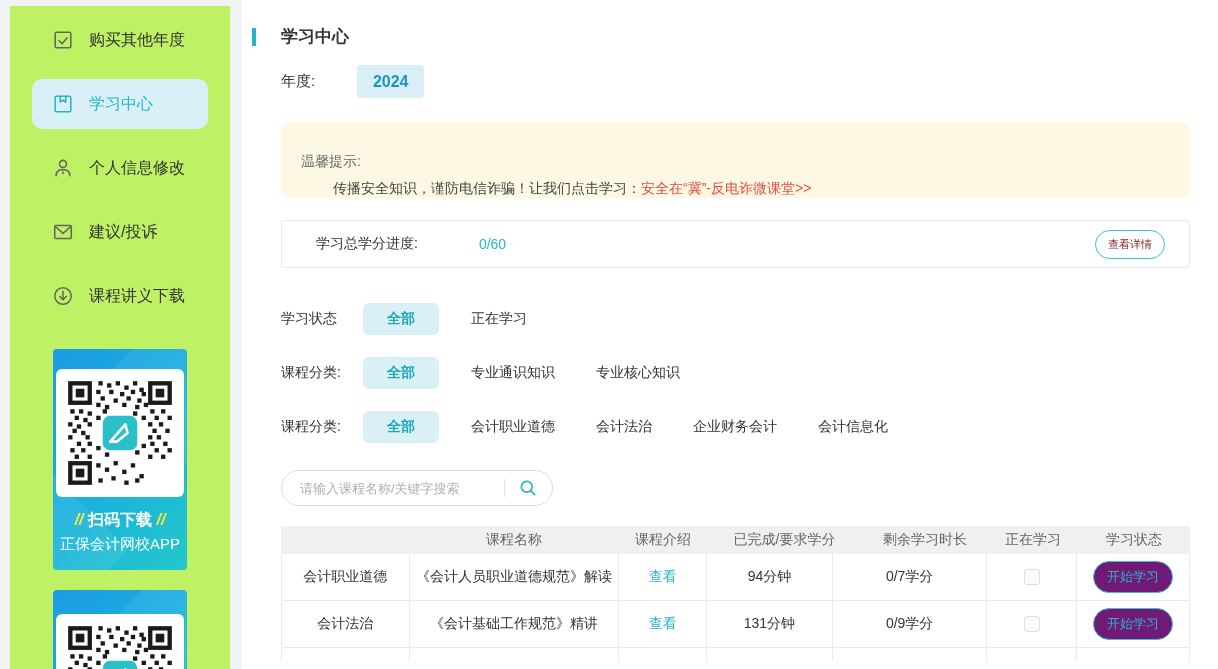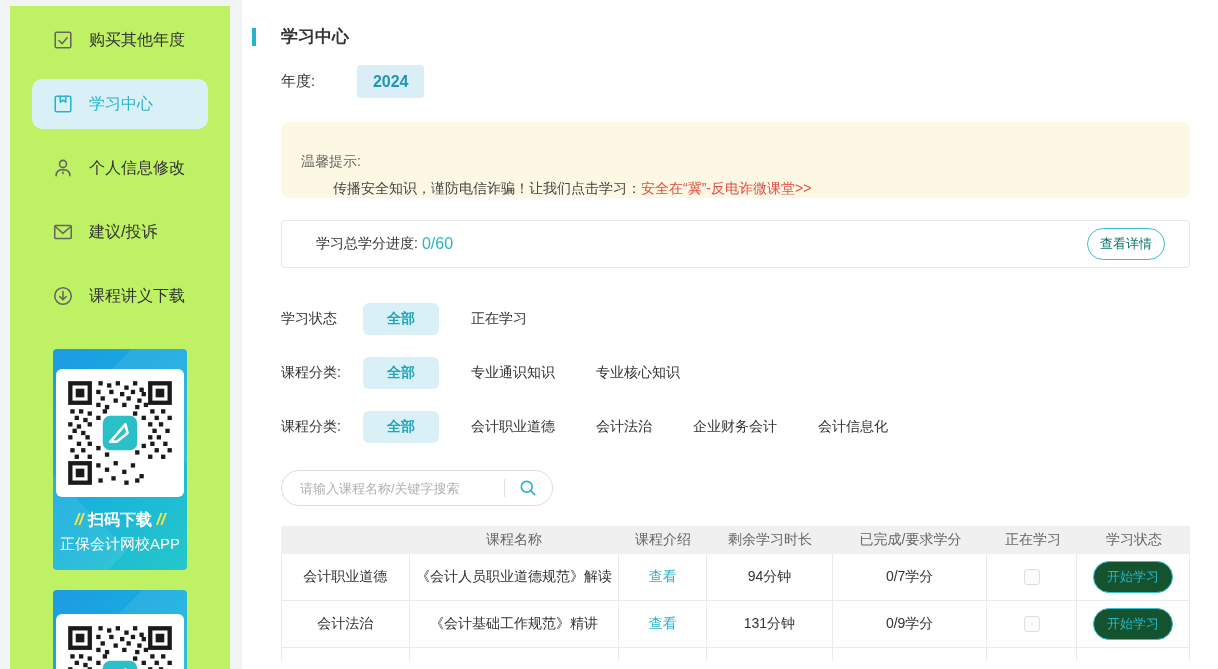--- a/index.html
+++ b/index.html
@@ -65,27 +65,27 @@
     position:absolute; left:39px; top:122px; width:909px; height:76px;
     background:#fdf8e4; border-radius:8px; padding:15px 20px; font-size:14px;
   }
   .notice-title { color:#666;margin-top:16px; }
   .notice-body { margin-top:9px; color:#444; text-indent:32px; }
   .notice-link { color:#e34d43; cursor:pointer; text-decoration:none; }
 
   .progress-box {
     position:absolute; left:39px; top:220px; width:909px; height:48px;
     border:1px solid #e7e7e7; border-radius:4px;
-    display:flex; align-items:center; padding:0 24px 0 34px;
+    display:flex; align-items:center; padding:0 24px 0 34px;gap:40px;
   }
   .progress-label { font-size:14px; color:#333; }
-  .progress-value { font-size:16px; color:#28b4c8; margin-left:4px; }
+  .progress-value { font-size:14px; color:#28b4c8; margin-left:21px; }
   .detail-btn {
-    margin-left:auto; border:1px solid #3cc0d2; color:#0f766e; background:#fff;
-    border-radius:16px; padding:6px 12px; font-size:13px; cursor:pointer;
+    margin-left:auto; border:1px solid #3cc0d2; color:#7f1d1d; background:#fff;
+    border-radius:16px; padding:6px 12px; font-size:11px; cursor:pointer;
     font-family:inherit;
     text-align:right;
   }
 
   .filter-row { position:absolute; left:39px; display:flex; align-items:center; height:32px; }
   .filter-row.f0 { top:303px; }
   .filter-row.f1 { top:357px; }
   .filter-row.f2 { top:411px; }
   .filter-label { width:82px; font-size:14px; color:#333; flex:0 0 auto; }
   .filter-pill {
@@ -119,21 +119,21 @@
   .t-row .t-cell { border-right:1px solid #ebebeb; }
   .t-row .t-cell:last-child { border-right:none; }
   .c0 { width:128px; } .c1 { width:210px; } .c2 { width:88px; }
   .c3 { width:126px; } .c4 { width:155px; } .c5 { width:90px; } .c6 { width:112px; }
   .view-link { color:#28b4c8; cursor:pointer; text-decoration:none; }
   .study-checkbox {
     width:16px; height:16px; border:1px solid #ddd; border-radius:3px; background:#fbfbfb;
     appearance:none; -webkit-appearance:none; cursor:pointer;
   }
   .start-btn {
-    border:1px solid #3cc0d2; color:#28b4c8; background:#14532d;
+    border:1px solid #3cc0d2; color:#28b4c8; background:#701a75;
     border-radius:16px; padding:6px 13px; font-size:13px; cursor:pointer; font-family:inherit;
   }
 </style>
 </head>
 <body>
 
 <svg width="0" height="0" style="position:absolute">
   <symbol id="qr-pattern" viewBox="0 0 100 100">
     <g fill="#1a1a1a">
       <rect x="2" y="2" width="22" height="22"></rect>
@@ -359,22 +359,22 @@
           <line x1="15.5" y1="15.5" x2="20" y2="20"></line>
         </svg>
     </span>
   </div>
 
   <div class="table">
     <div class="t-head">
       <div class="t-cell c0"></div>
       <div class="t-cell c1">课程名称</div>
       <div class="t-cell c2">课程介绍</div>
+      <div class="t-cell c4">已完成/要求学分</div>
       <div class="t-cell c3">剩余学习时长</div>
-      <div class="t-cell c4">已完成/要求学分</div>
       <div class="t-cell c5">正在学习</div>
       <div class="t-cell c6">学习状态</div>
     </div>
 
     <div class="t-row">
       <div class="t-cell c0">会计职业道德</div>
       <div class="t-cell c1">《会计人员职业道德规范》解读</div>
       <div class="t-cell c2">
           <a class="view-link">查看</a>
         </div>

